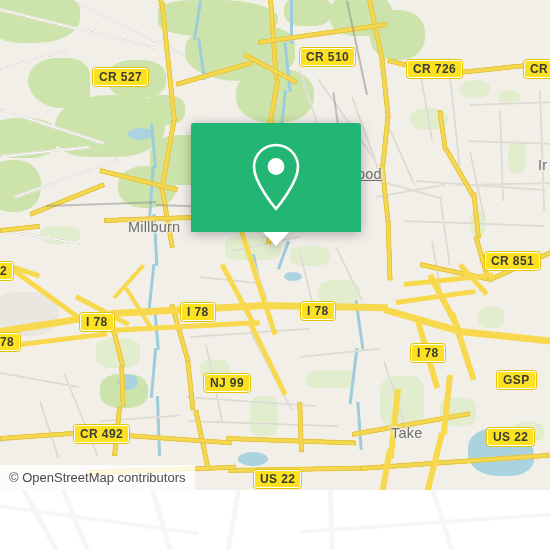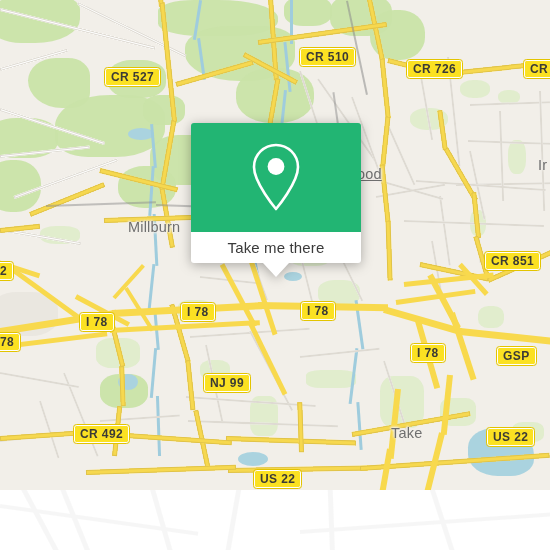--- a/index.html
+++ b/index.html
@@ -281,50 +281,50 @@
     <div class="road rail" style="left:356px;top:0px;width:2px;height:96px;transform:rotate(-12deg);opacity:.55;"></div>
     <div class="road rail" style="left:338px;top:92px;width:2px;height:80px;transform:rotate(-8deg);opacity:.5;"></div>
     <div class="road rail" style="left:46px;top:205px;width:110px;height:2px;transform:rotate(-2deg);opacity:.5;"></div>
     <div class="road rail" style="left:156px;top:204px;width:110px;height:2px;transform:rotate(2deg);opacity:.5;"></div>
 
     <div class="placelbl" style="left:128px;top:219px;">Millburn</div>
     <div class="placelbl" style="left:357px;top:166px;text-decoration:underline;">ood</div>
     <div class="placelbl" style="left:538px;top:157px;">Ir</div>
     <div class="placelbl" style="left:391px;top:425px;">Take</div>
 
-    <div class="shield" style="left:93px;top:68px;margin-left:12px;">CR 527</div>
+    <div class="shield" style="left:93px;top:68px;">CR 527</div>
     <div class="shield" style="left:300px;top:48px;">CR 510</div>
     <div class="shield" style="left:407px;top:60px;">CR 726</div>
     <div class="shield" style="left:524px;top:60px;">CR 5</div>
     <div class="shield" style="left:485px;top:252px;">CR 851</div>
     <div class="shield" style="left:-6px;top:262px;">2</div>
     <div class="shield" style="left:-6px;top:333px;">78</div>
     <div class="shield" style="left:80px;top:313px;">I 78</div>
     <div class="shield" style="left:181px;top:303px;">I 78</div>
     <div class="shield" style="left:301px;top:302px;">I 78</div>
     <div class="shield" style="left:411px;top:344px;">I 78</div>
-    <div class="shield" style="left:497px;top:347px;">GSP</div>
+    <div class="shield" style="left:497px;top:371px;">GSP</div>
     <div class="shield" style="left:204px;top:374px;">NJ 99</div>
     <div class="shield" style="left:74px;top:425px;">CR 492</div>
     <div class="shield" style="left:254px;top:470px;">US 22</div>
     <div class="shield" style="left:487px;top:428px;">US 22</div>
 
     <div id="card">
       <div id="card-head">
         <svg width="56" height="72" viewBox="0 0 56 72">
           <path d="M28 3 C15.8 3 6 12.8 6 25 C6 41 28 67 28 67 C28 67 50 41 50 25 C50 12.8 40.2 3 28 3 Z" fill="none" stroke="#ffffff" stroke-width="2.6" stroke-linejoin="round"></path>
           <circle cx="28" cy="24.5" r="8.4" fill="#ffffff"></circle>
         </svg>
       </div>
-      <div id="card-foot">
-        <span>Take me there</span>
-      </div>
       <div id="card-tail"></div>
     </div>
 
+    <div id="attrib">
+      <span>© OpenStreetMap contributors</span>
+    </div>
   </div>
 
   <div id="footer">
     <div id="footer-ghost">
       <div style="left:20px;top:-10px;width:90px;height:5px;transform:rotate(62deg);"></div>
       <div style="left:60px;top:-10px;width:100px;height:5px;transform:rotate(68deg);"></div>
       <div style="left:150px;top:-12px;width:90px;height:5px;transform:rotate(74deg);"></div>
       <div style="left:240px;top:-10px;width:90px;height:5px;transform:rotate(100deg);"></div>
       <div style="left:330px;top:-10px;width:100px;height:5px;transform:rotate(88deg);"></div>
       <div style="left:430px;top:-10px;width:90px;height:5px;transform:rotate(72deg);"></div>

